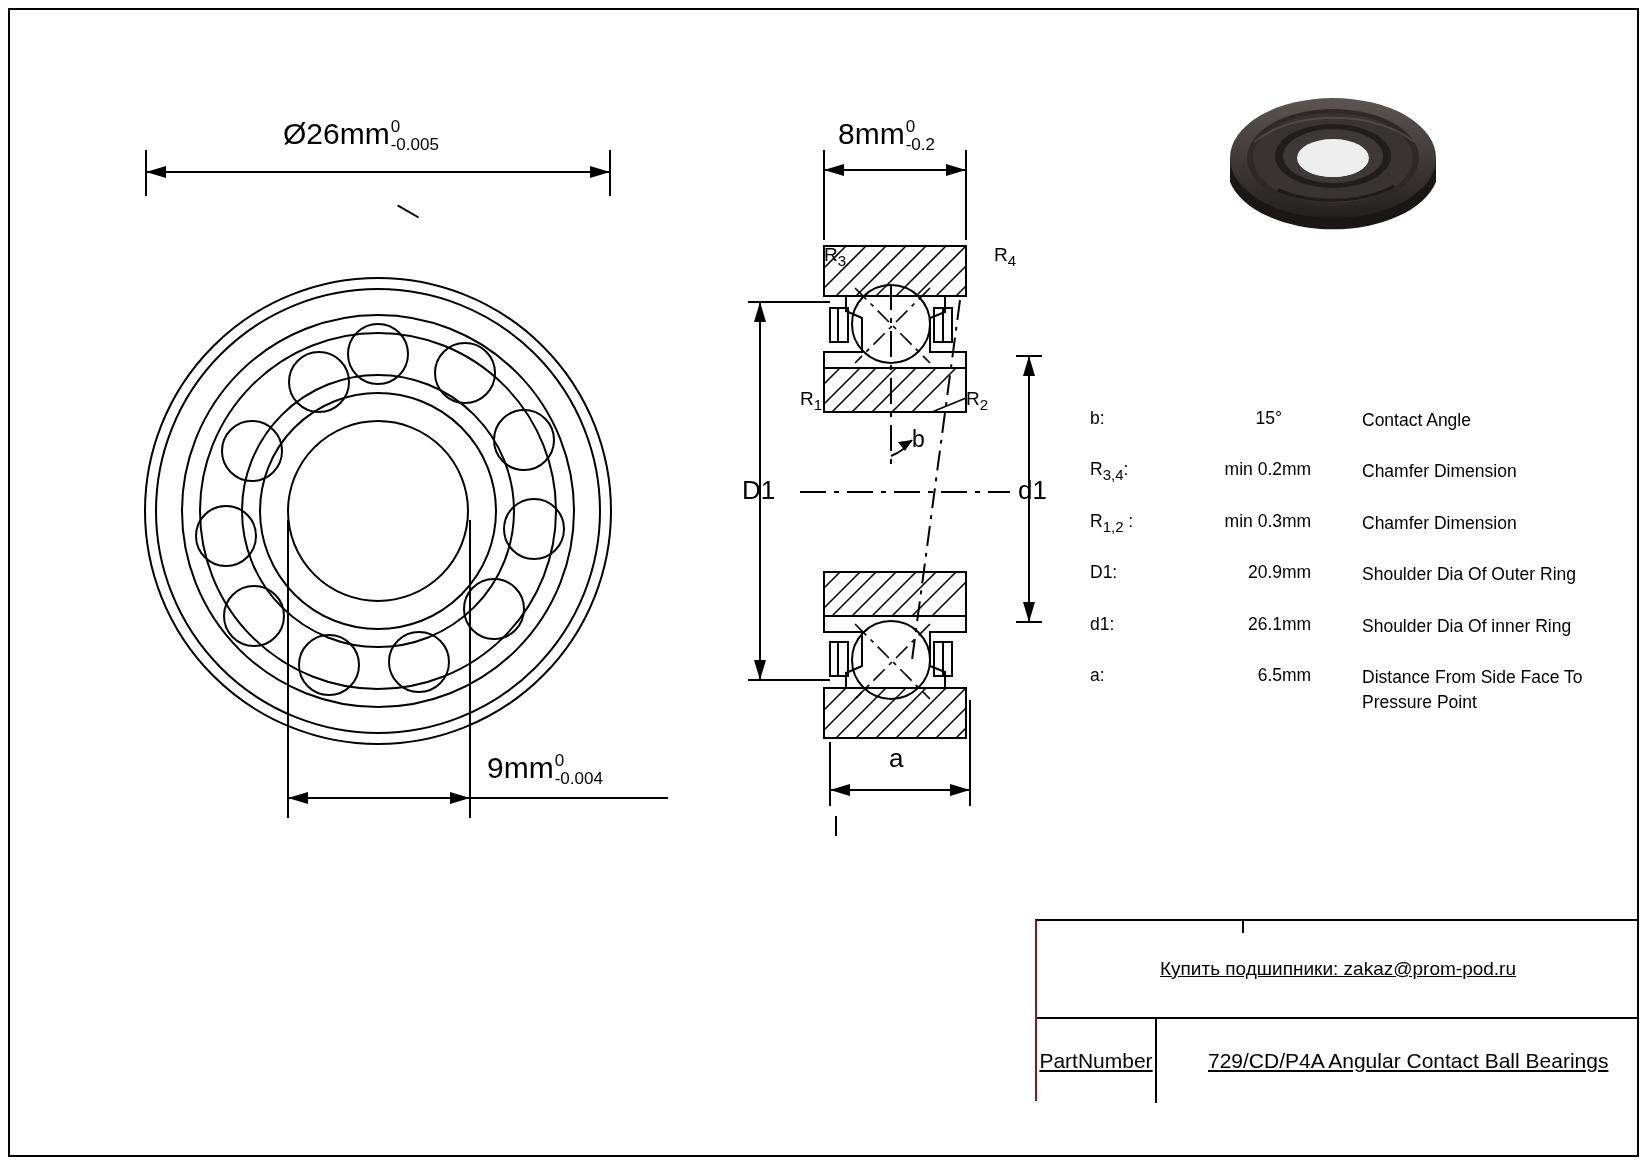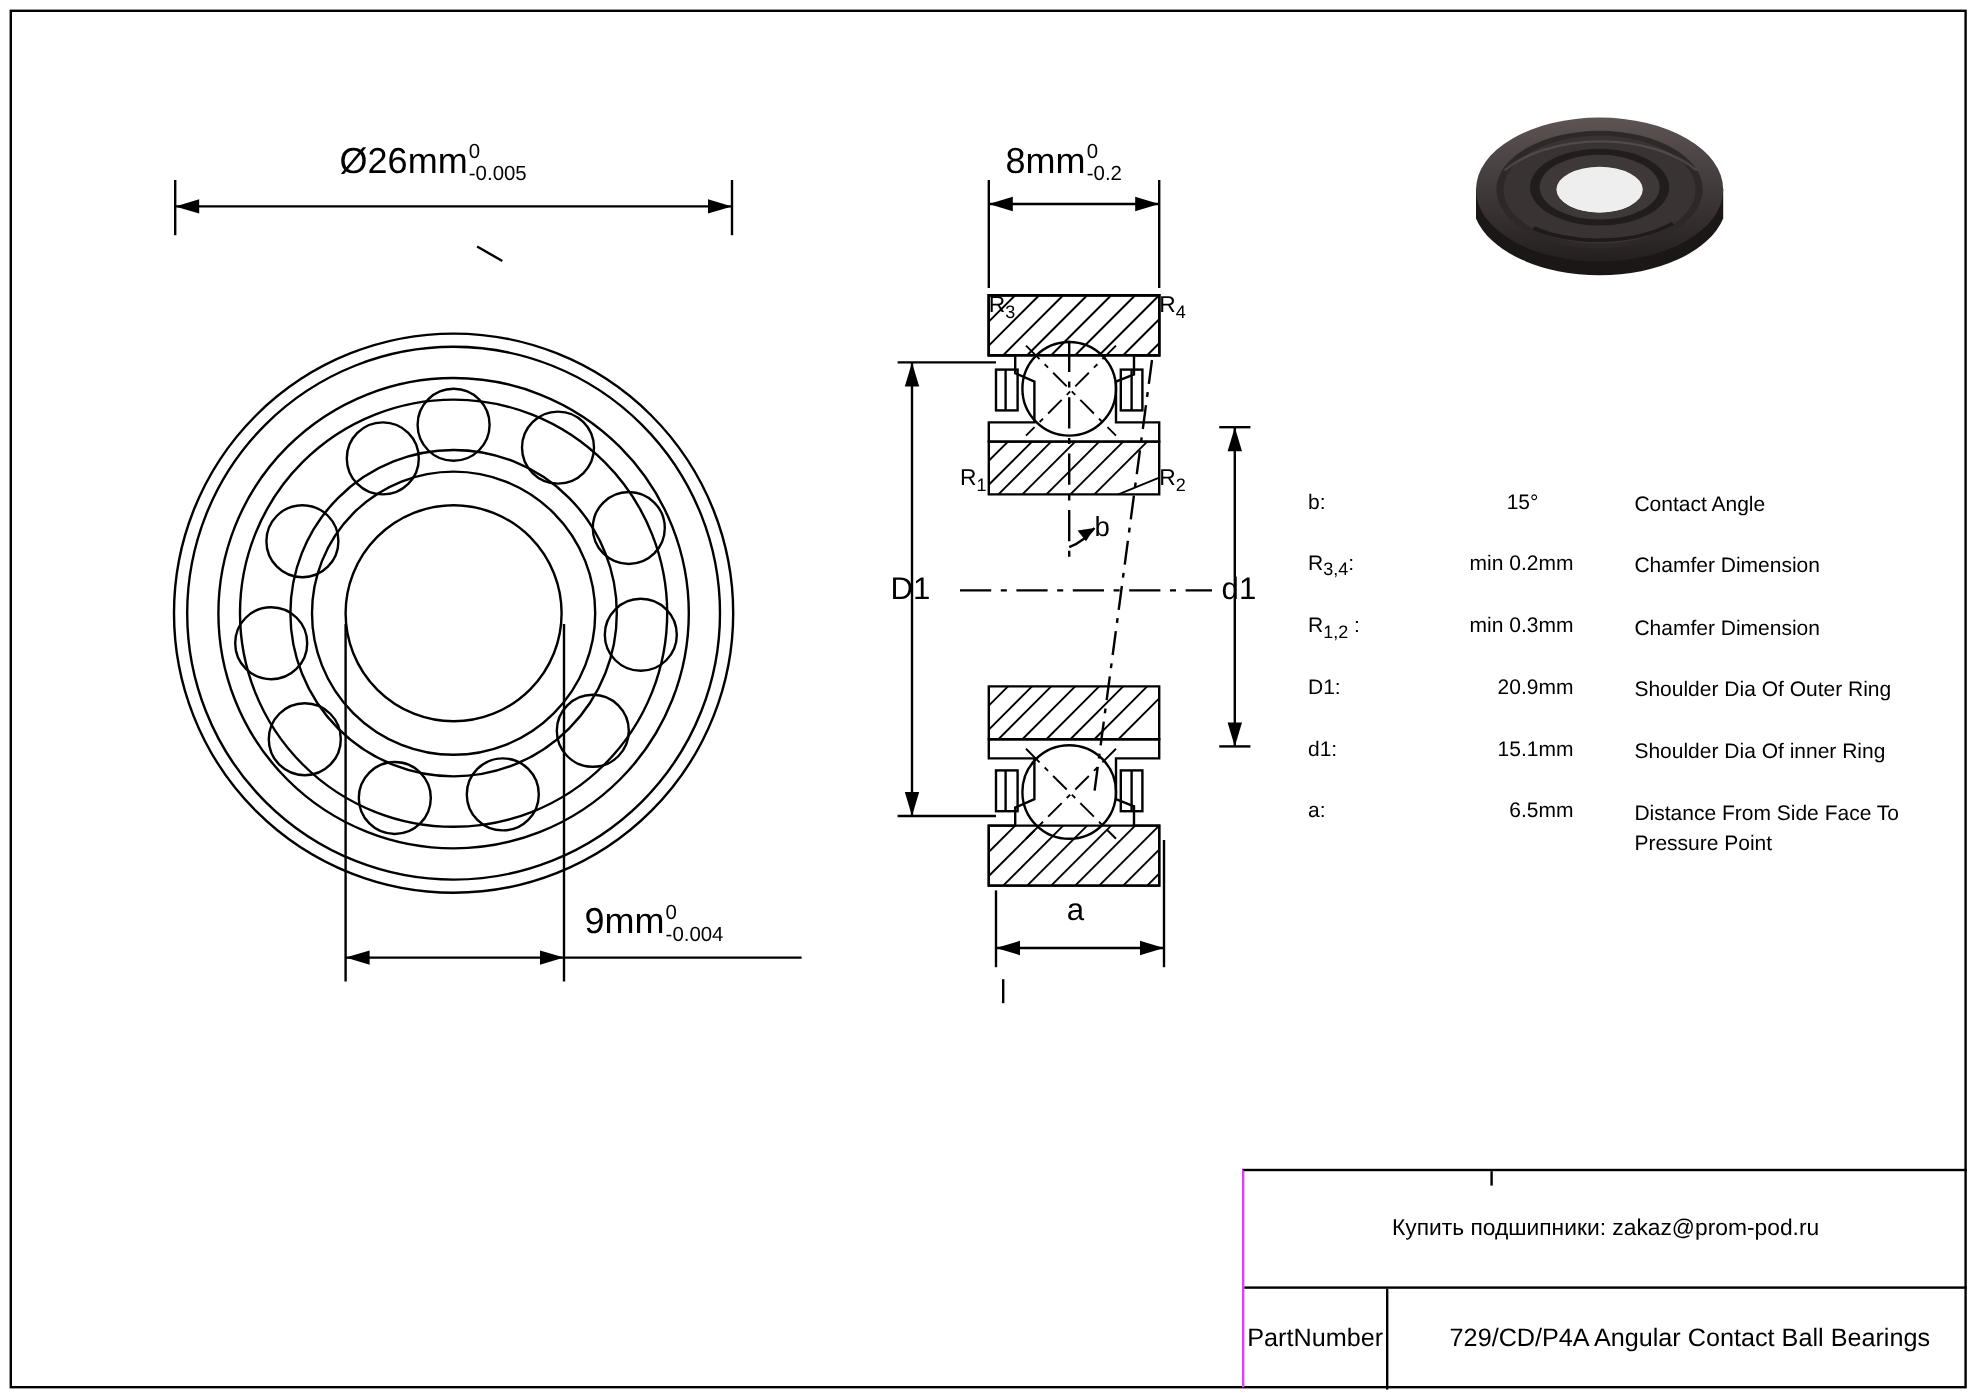--- a/index.html
+++ b/index.html
@@ -89,26 +89,27 @@
     flex: 0 0 80px;
   }
   .spec-desc {
     flex: 1 1 auto;
     line-height: 1.45;
   }
   
   .title-block {
     position: absolute;
     left: 1035px;
-    top: 974px;
+    top: 919px;
     width: 604px;
     height: 182px;
-    border-left: 2px solid #d946ef;
+    border-left: 2px solid #7f1d1d;
     border-top: 2px solid #000;
     box-sizing: border-box;
+    text-decoration: underline;
   }
   .tb-top {
     height: 96px;
     border-bottom: 2px solid #000;
     position: relative;
     display: flex;
     align-items: center;
     justify-content: center;
   }
   .tb-tick {
@@ -400,21 +401,21 @@
 
   <div class="lbl dim-main" style="left:487px; top:752px;">
     <span>9mm</span><span class="tol"><span class="up">0</span><span class="dn">-0.004</span></span>
   </div>
 
   <div class="lbl dim-main" style="left:838px; top:118px;">
     <span>8mm</span><span class="tol"><span class="up">0</span><span class="dn">-0.2</span></span>
   </div>
 
   <div class="lbl tag" style="left:800px; top:245px;margin-left:24px;"><span>R</span><span class="sub">3</span></div>
-  <div class="lbl tag" style="left:966px; top:245px;"><span>R</span><span class="sub">4</span></div>
+  <div class="lbl tag" style="left:966px; top:245px;padding-left:28px;"><span>R</span><span class="sub">4</span></div>
   <div class="lbl tag" style="left:800px; top:389px;"><span>R</span><span class="sub">1</span></div>
   <div class="lbl tag" style="left:966px; top:389px;"><span>R</span><span class="sub">2</span></div>
 
   <div class="lbl tag-big" style="left:742px; top:477px;">D1</div>
   <div class="lbl tag-big" style="left:1018px; top:477px;">d1</div>
   <div class="lbl tag-big" style="left:912px; top:428px; font-size:23px;">b</div>
   <div class="lbl tag-big" style="left:889px; top:745px;">a</div>
 
   <div class="spec">
 
@@ -441,21 +442,21 @@
 
     <div class="spec-row">
       <div class="spec-sym"><span>D1:</span></div>
       <div class="spec-val">20.9</div>
       <div class="spec-unit">mm</div>
       <div class="spec-desc">Shoulder Dia Of Outer Ring</div>
     </div>
 
     <div class="spec-row">
       <div class="spec-sym"><span>d1:</span></div>
-      <div class="spec-val">15.1</div>
+      <div class="spec-val">26.1</div>
       <div class="spec-unit">mm</div>
       <div class="spec-desc">Shoulder Dia Of inner Ring</div>
     </div>
 
     <div class="spec-row">
       <div class="spec-sym"><span>a:</span></div>
       <div class="spec-val">6.5</div>
       <div class="spec-unit">mm</div>
       <div class="spec-desc">Distance From Side Face To Pressure Point</div>
     </div>

